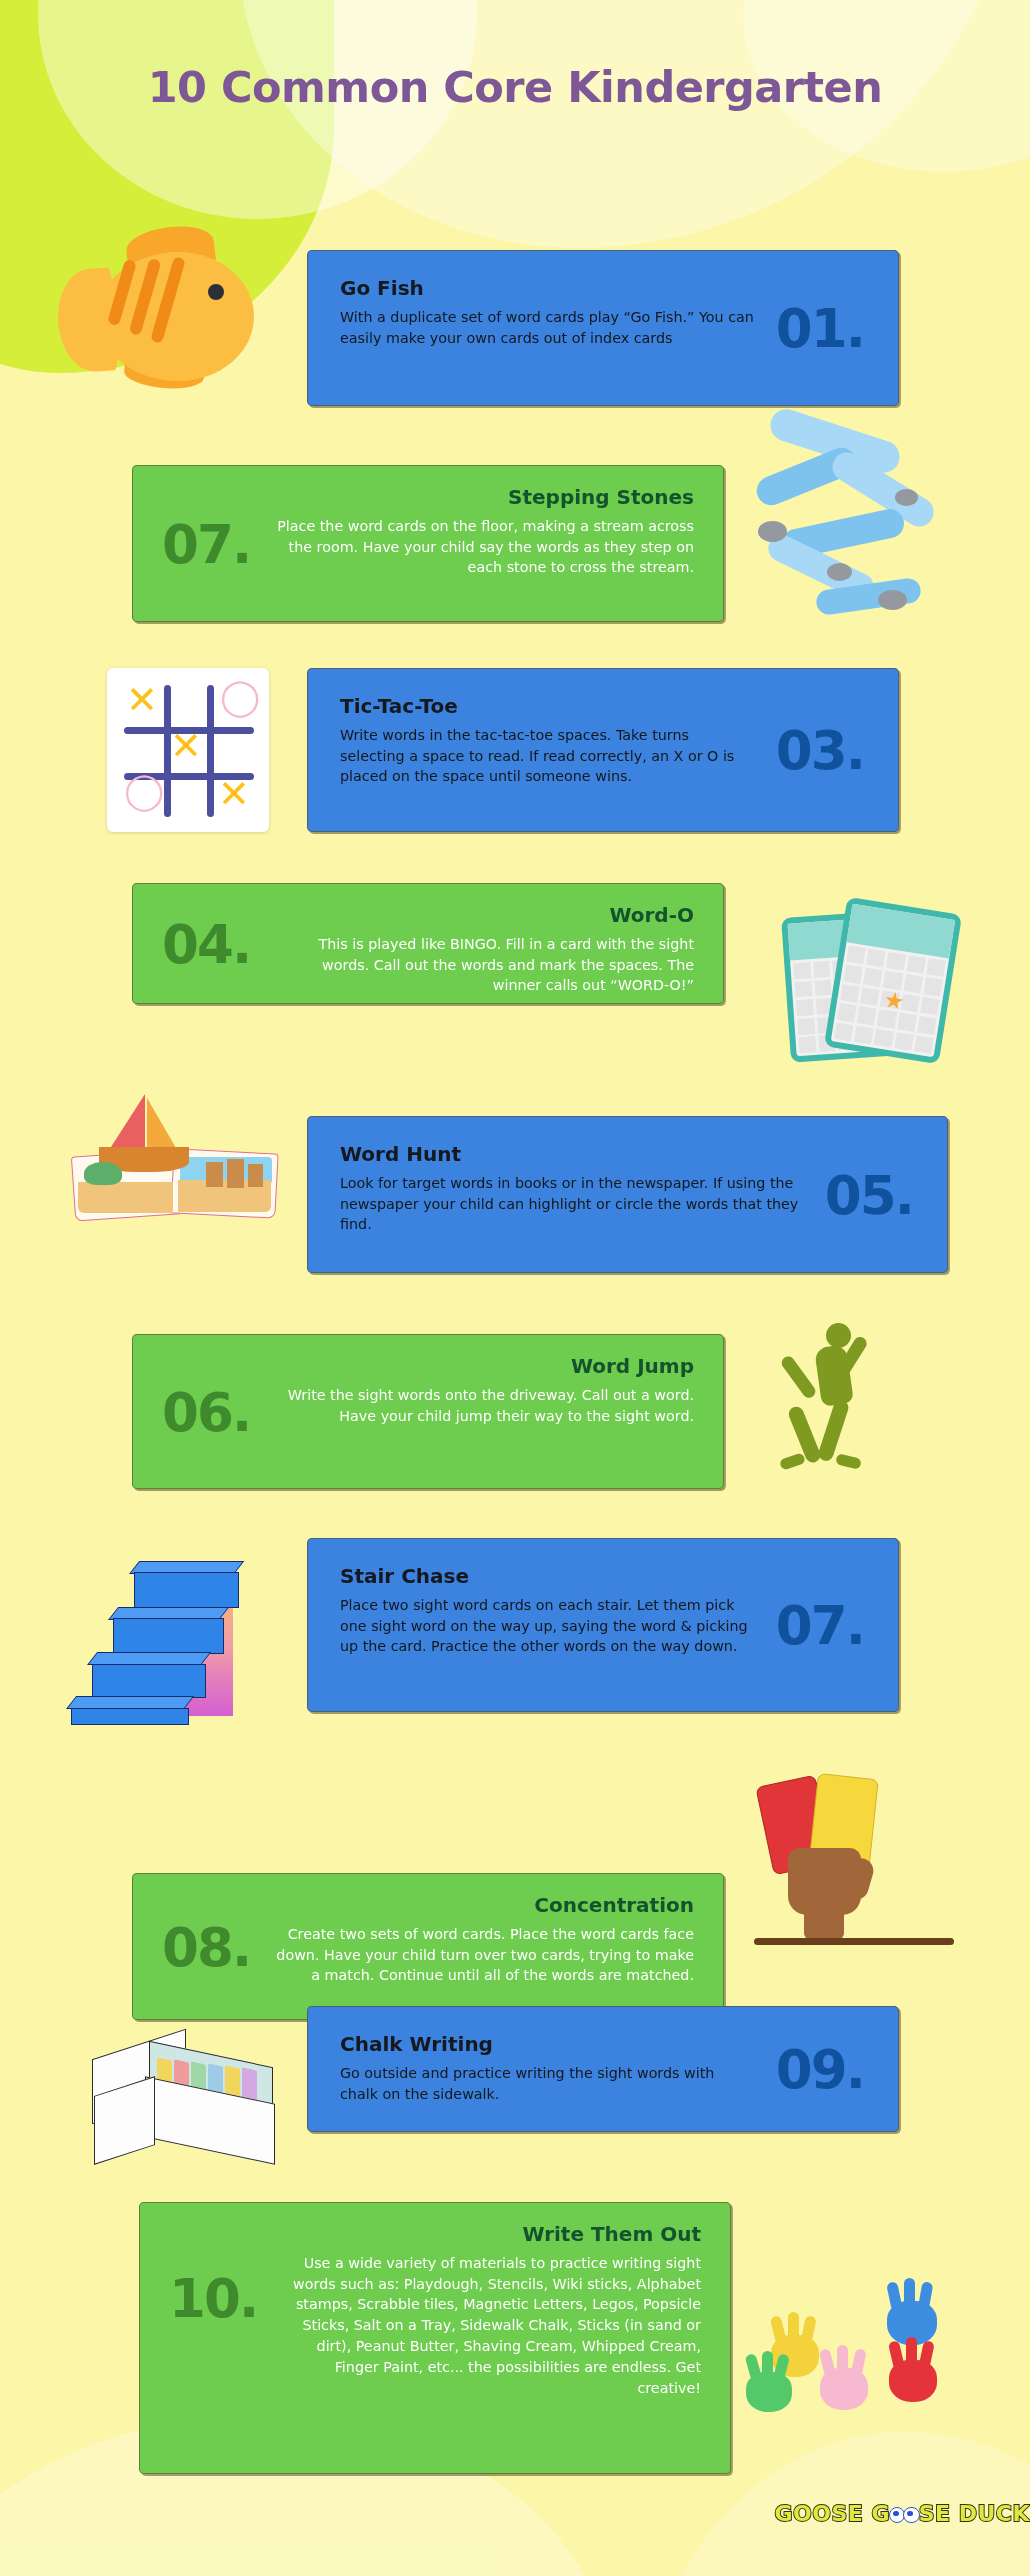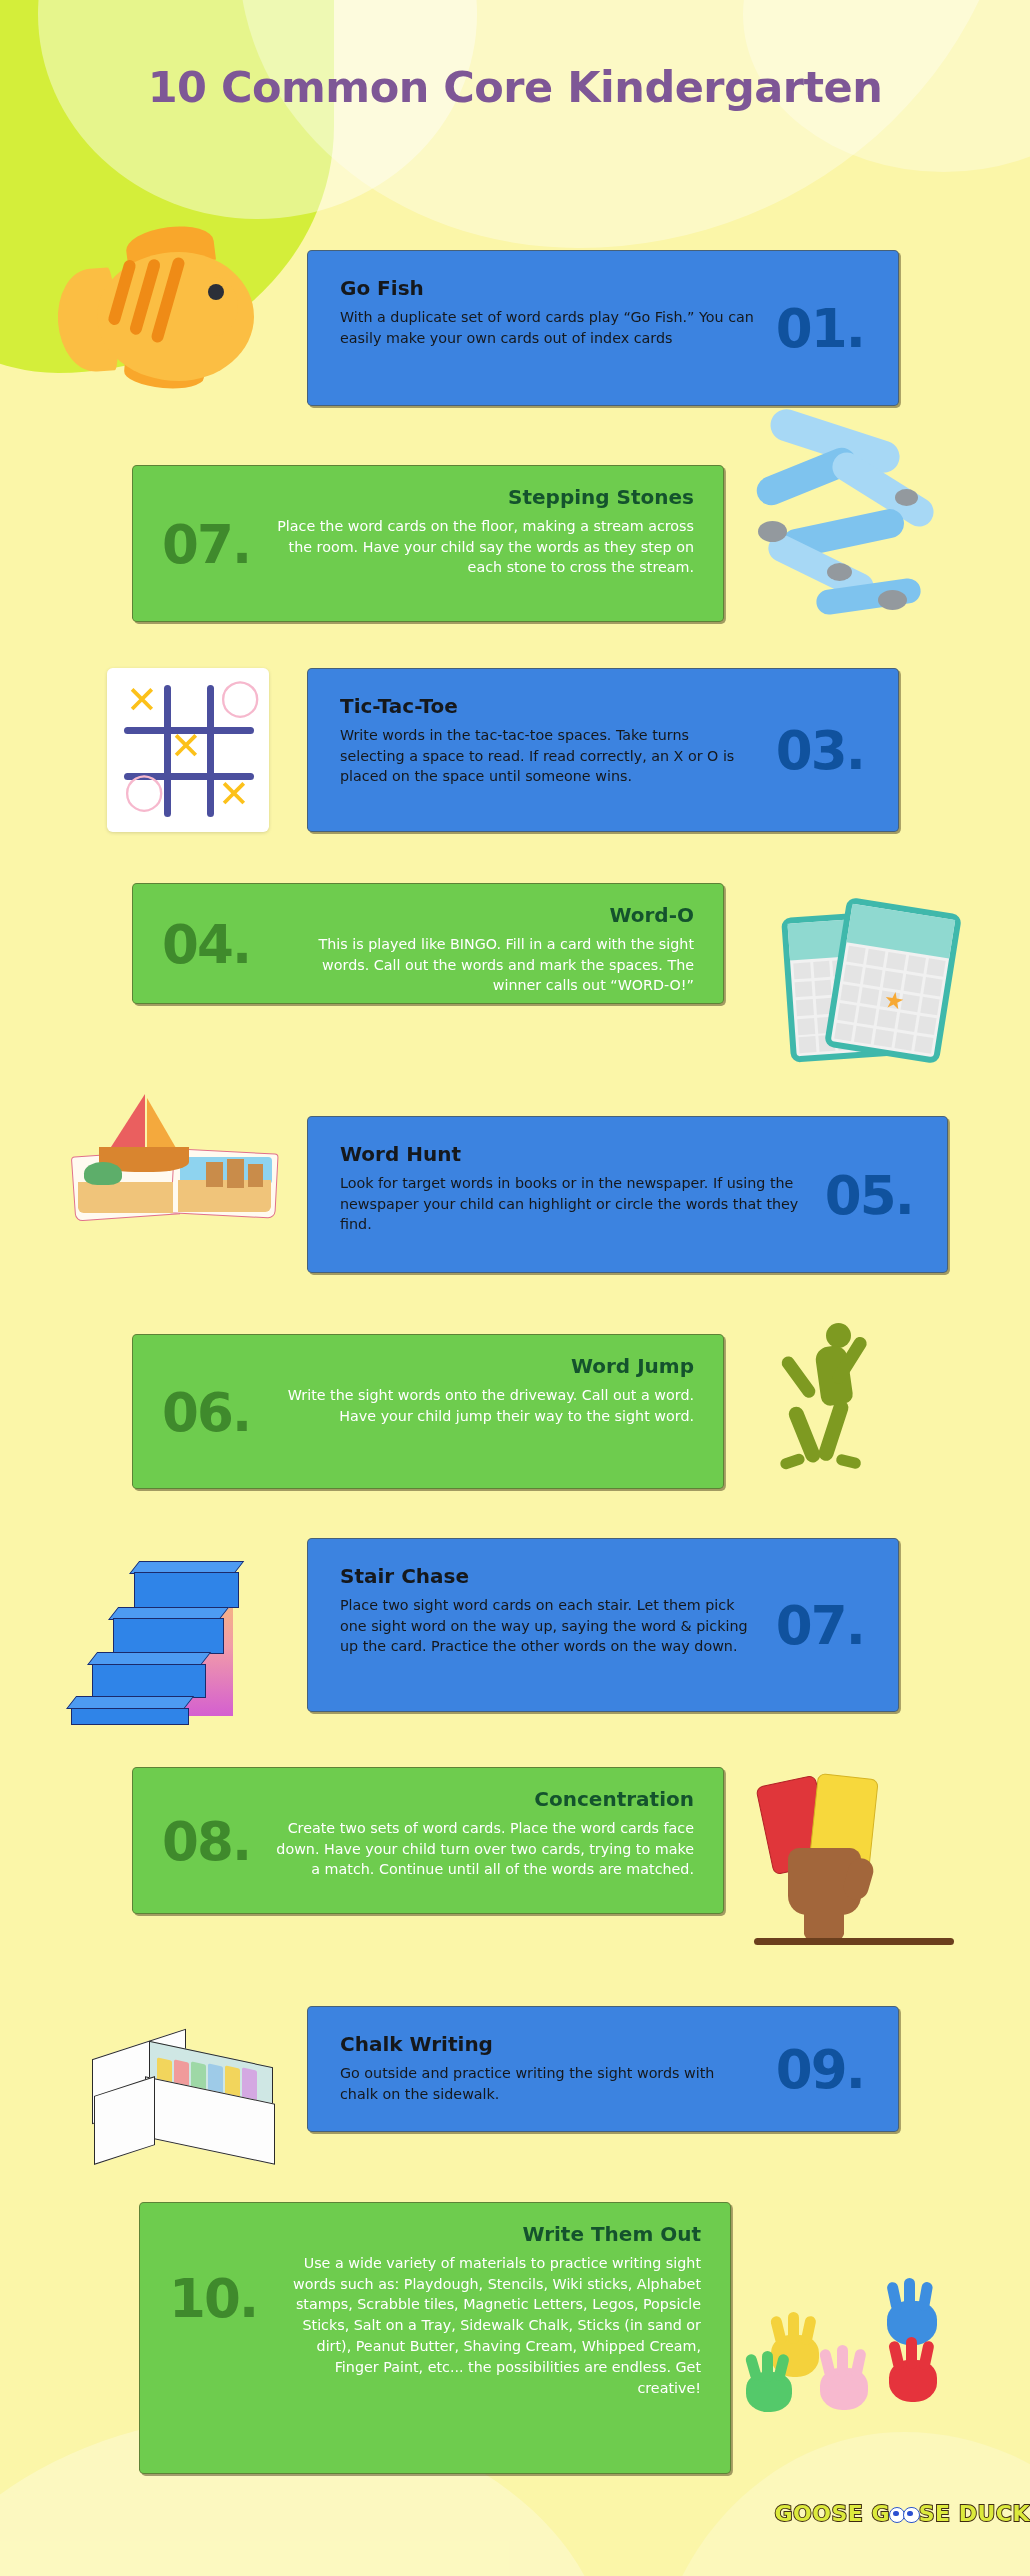--- a/index.html
+++ b/index.html
@@ -418,21 +418,21 @@
 
 <div class="illus" style="left:754px;top:1770px;width:210px;height:181px;">
   <div class="card-red" style="left:9.5px;top:9.5px;width:59px;height:88px;transform:rotate(-12deg);"></div>
   <div class="card-yellow" style="left:59px;top:5.7px;width:59px;height:92px;transform:rotate(6deg);"></div>
   <div class="hand" style="left:34px;top:78px;width:73px;height:67px;border-radius:11.4px 11.4px 19px 19px;"></div>
   <div class="hand" style="left:92px;top:88px;width:25px;height:42px;border-radius:15.3px;transform:rotate(16deg);"></div>
   <div class="hand" style="left:50px;top:135px;width:40px;height:34px;border-radius:0 0 5.7px 5.7px;"></div>
   <div class="table-line" style="left:0px;top:168px;width:200px;height:6.7px;border-radius:3.8px;"></div>
 </div>
 
-<div class="card green" style="left:132px;top:1767px;width:592px;height:147px;">
+<div class="card green" style="left:132px;top:1873px;width:592px;height:147px;">
   <div class="card-inner">
     <div class="text-wrap">
       <div class="card-title">Concentration</div>
       <div class="card-body">Create two sets of word cards. Place the word cards face down. Have your child turn over two cards, trying to make a match. Continue until all of the words are matched.</div>
     </div>
     <div class="num">08.</div>
   </div>
 </div>
 
 <div class="illus" style="left:86px;top:2027px;width:205px;height:153px;">

